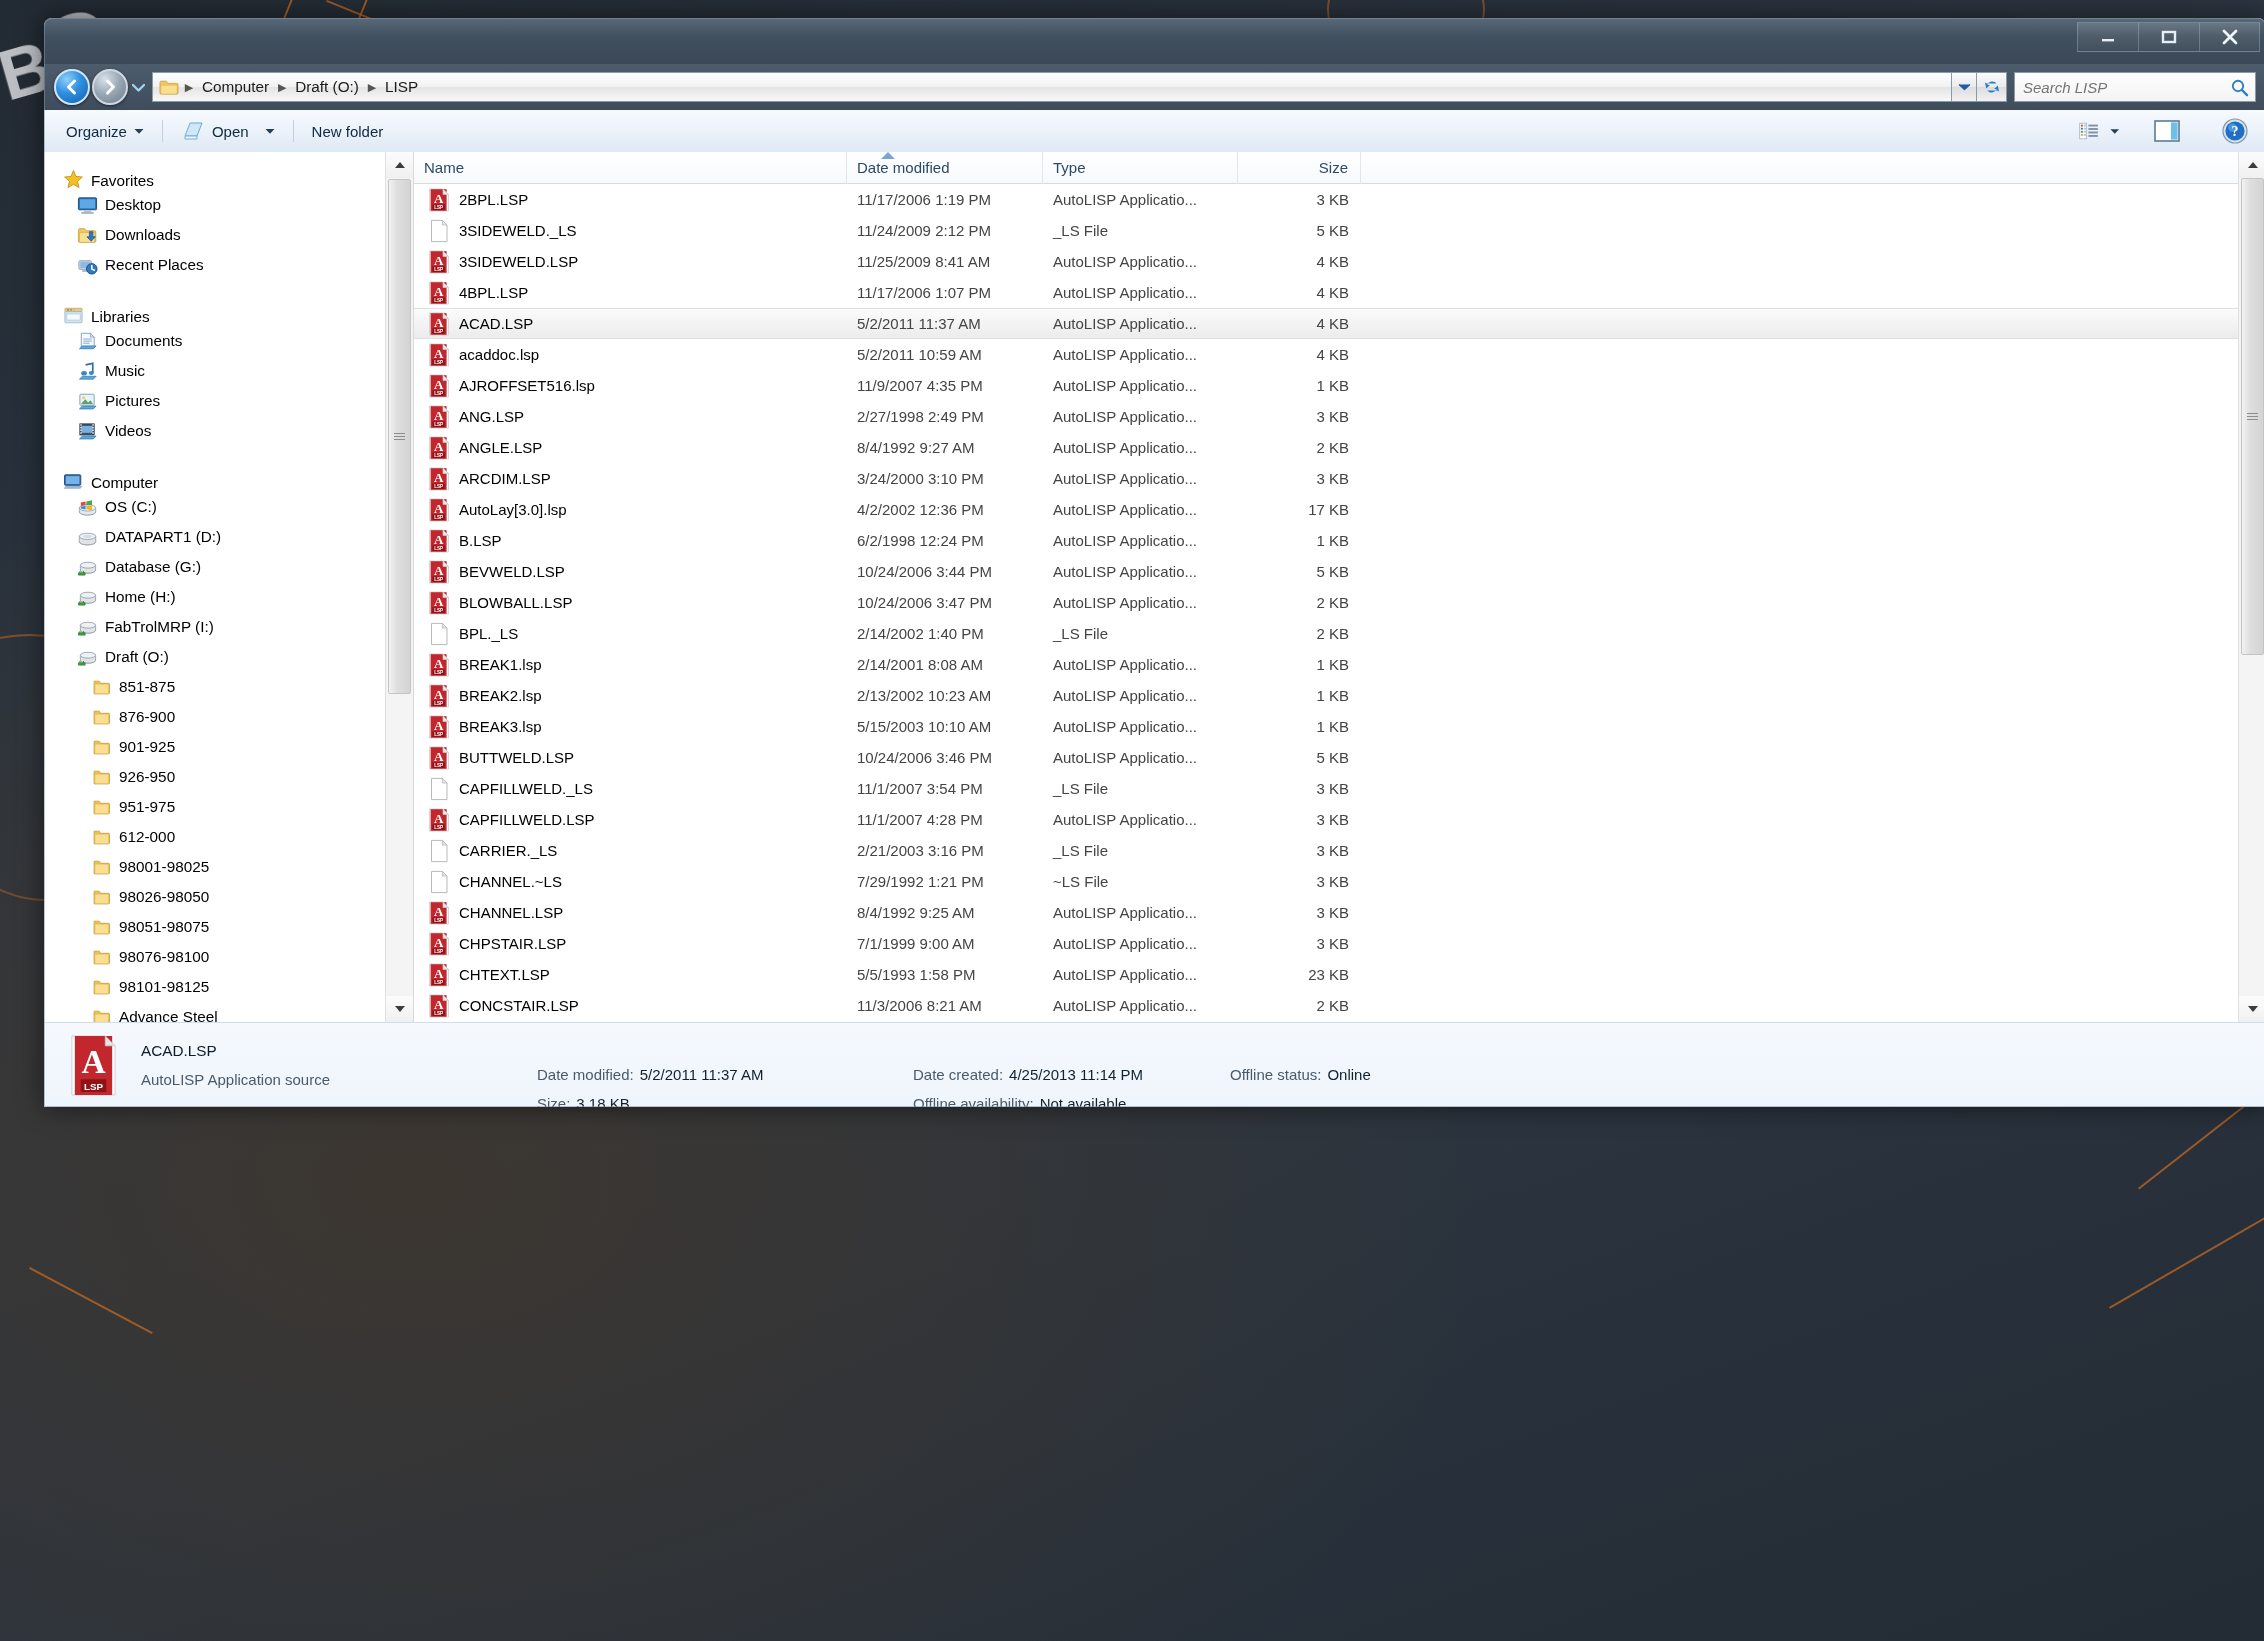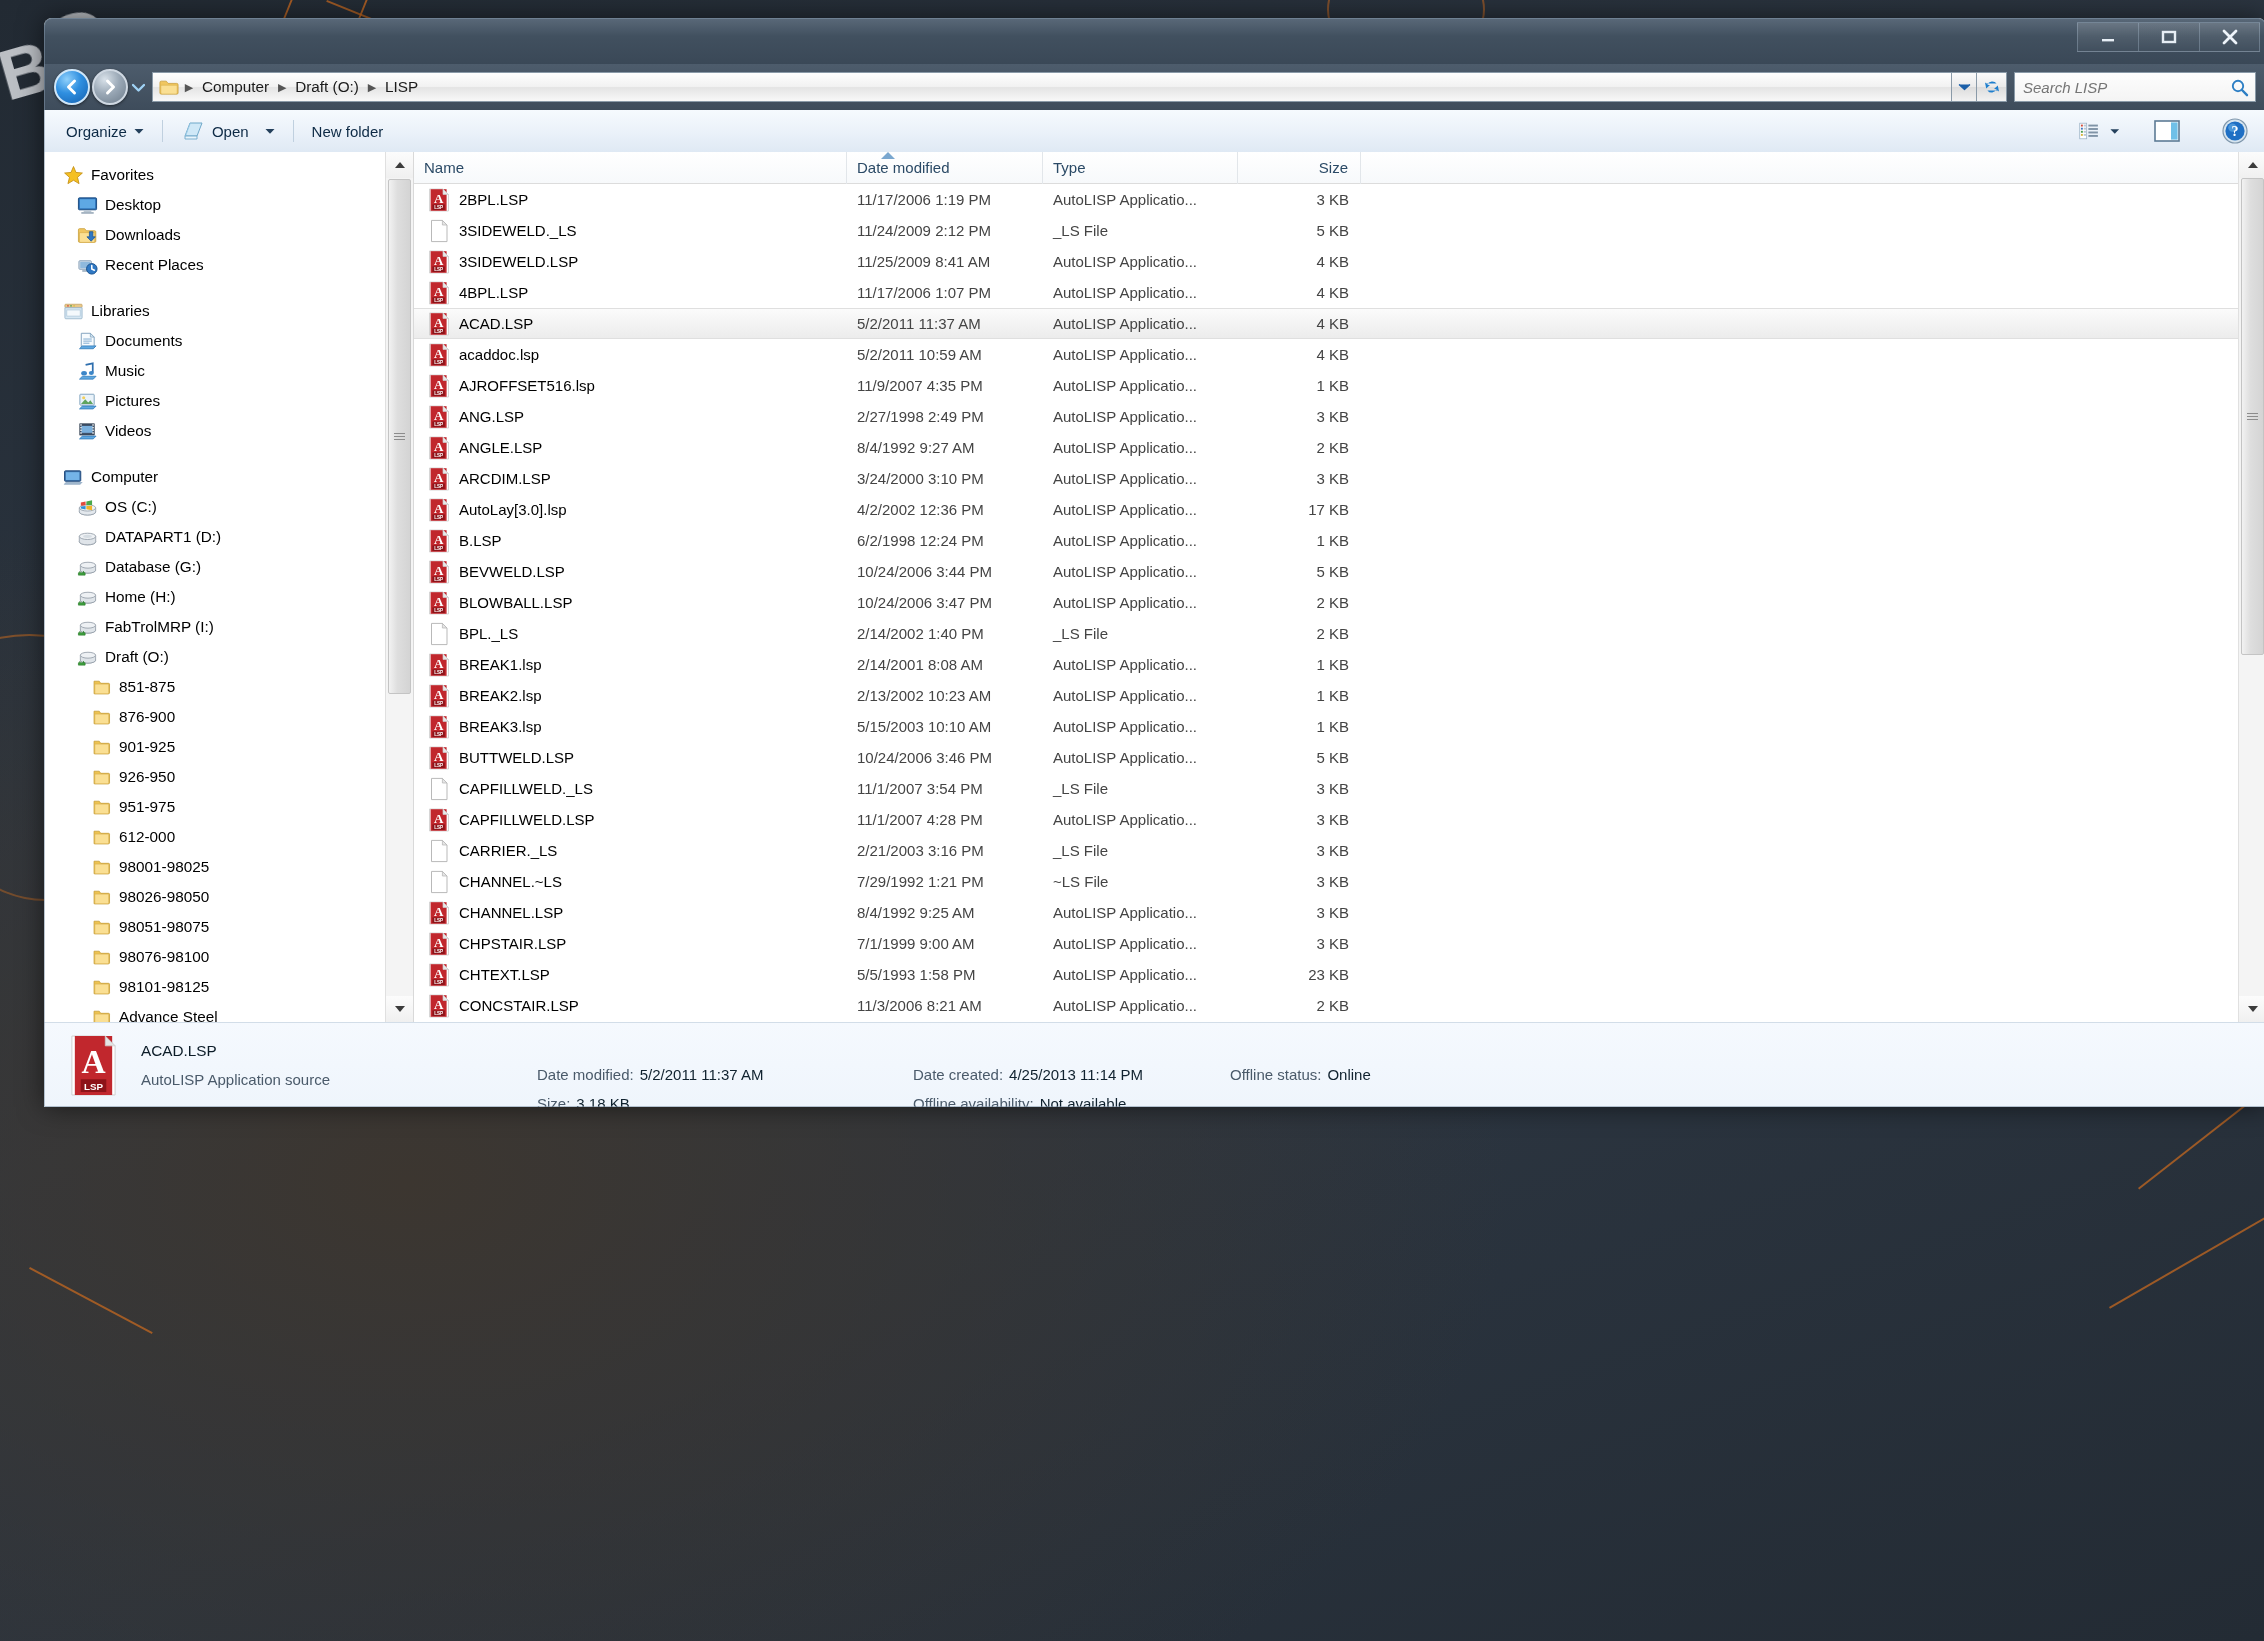--- a/index.html
+++ b/index.html
@@ -224,21 +224,21 @@
     cursor: pointer;
     white-space: nowrap;
   }
   .nav-ico {
     width: 22px; height: 22px;
     margin-right: 7px;
     flex: 0 0 auto;
     display: flex; align-items: center; justify-content: center;
   }
   .nav-gap { height: 16px; }
-  .lvl0 { padding-left: 18px; }
+  .lvl0 { padding-left: 18px; align-items: flex-end; }
   .lvl1 { padding-left: 32px; }
   .lvl2 { padding-left: 46px; }
 
   
   #filepane {
     position: relative;
     flex: 1 1 auto;
     background: #fff;
     overflow: hidden;
   }

